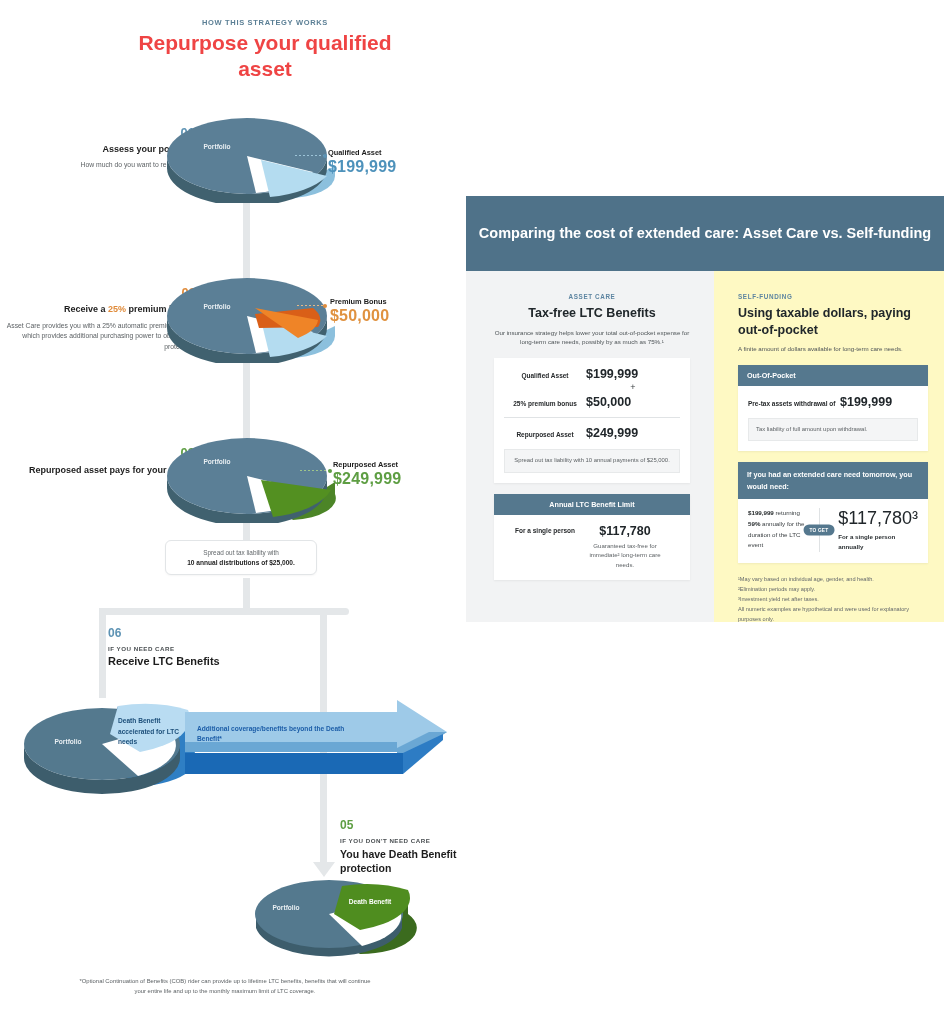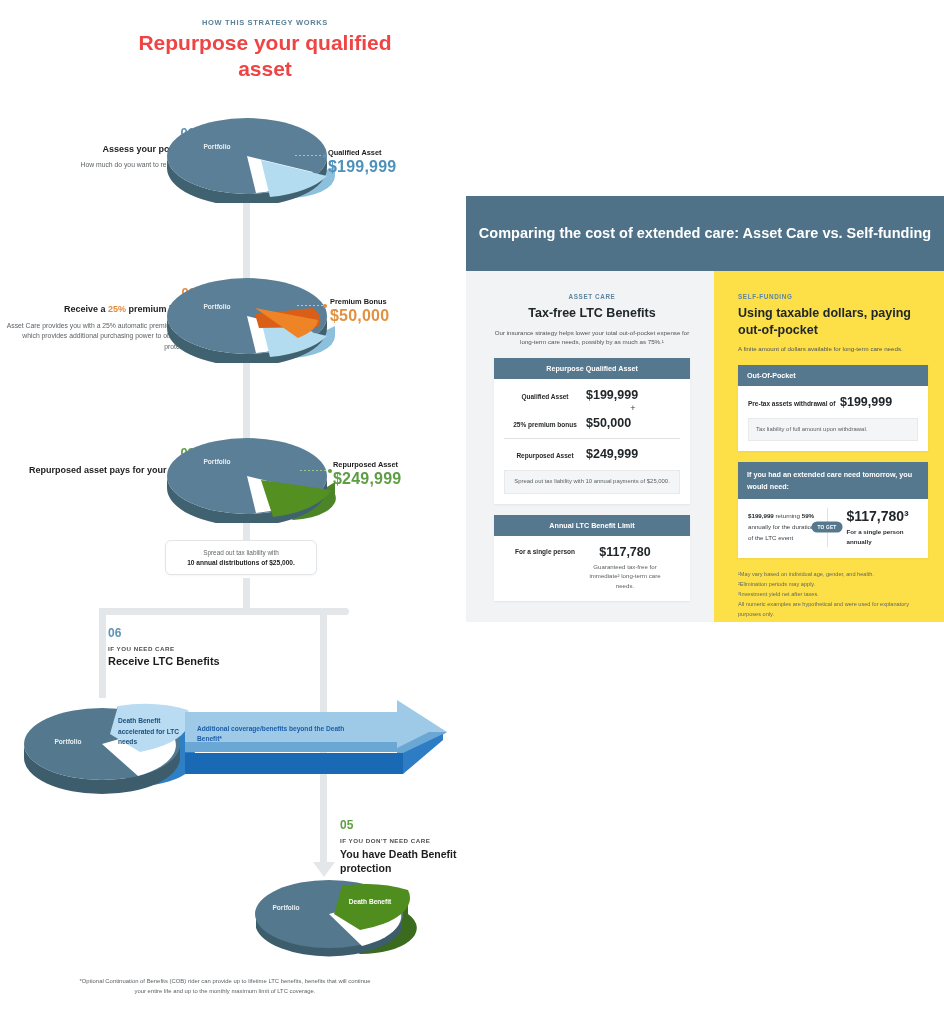--- a/index.html
+++ b/index.html
@@ -107,21 +107,21 @@
   .panel { position: absolute; left: 466px; top: 196px; width: 478px; height: 426px; background: #f2f3f4; }
   .panel-head {
     height: 75px; background: #4f7289; display: flex; align-items: center; justify-content: center;
   }
   .panel-head h2 {
     color: #ffffff; font-size: 14.5px; font-weight: bold; text-align: center; line-height: 1.42;
   }
   .panel-body { display: flex; height: 351px; }
   .col { padding: 22px 24px 0 28px; }
   .col-left { width: 248px; background: #f2f3f4; text-align: center; }
-  .col-right { width: 230px; background: #fde047; padding-left: 24px; padding-right: 16px; }
+  .col-right { width: 230px; background: #fef9c3; padding-left: 24px; padding-right: 16px; }
 
   .col-eyebrow { font-size: 6.3px; font-weight: bold; letter-spacing: .1em; color: #5c84a0; }
   .col-title { font-size: 12.5px; font-weight: bold; color: #20272b; margin-top: 5px; line-height: 1.32; }
   .col-desc { font-size: 6.2px; color: #4d5356; margin-top: 6px; line-height: 1.6; }
 
   .card { background: #ffffff; margin-top: 11px; box-shadow: 0 1px 2px rgba(0,0,0,.06); }
   .card-head {
     background: #55788e; color: #fff; font-size: 7.2px; font-weight: bold;
     padding: 6px 9px;
   }
@@ -147,21 +147,21 @@
   .need-body { display: flex; align-items: center; padding: 9px 10px 11px 10px; }
   .need-left { width: 84px; font-size: 6.2px; color: #3c4144; line-height: 1.75; }
   .need-left b { color: #1d2224; }
   .need-divider { width: 1px; align-self: stretch; background: #dfe2e4; margin: 0 7px; position: relative; }
   .badge {
     position: absolute; left: 50%; top: 50%; transform: translate(-50%,-50%);
     background: #55788e; color: #fff; font-size: 4.8px; font-weight: bold;
     padding: 3px 6px; border-radius: 9px; white-space: nowrap; letter-spacing: .04em;
   }
   .need-right { padding-left: 12px; }
-  .need-right .v { font-size: 14px; font-weight: bold; color: #20262a; }
+  .need-right .v { font-size: 18px; font-weight: normal; color: #20262a; }
   .need-right .d { font-size: 6.2px; font-weight: bold; color: #2a2f32; line-height: 1.6; margin-top: 3px; }
 
   .panel-fn { font-size: 5.6px; color: #62676a; line-height: 1.8; margin-top: 11px; }
 </style>
 </head>
 <body>
 
 <div id="root">
 
   <div class="eyebrow-top">HOW THIS STRATEGY WORKS</div>
@@ -321,21 +321,20 @@
     </div>
 
     <div class="panel-body">
 
       <div class="col col-left">
         <div class="col-eyebrow">ASSET CARE</div>
         <div class="col-title">Tax-free LTC Benefits</div>
         <div class="col-desc">Our insurance strategy helps lower your total out-of-pocket expense for long-term care needs, possibly by as much as 75%.¹</div>
 
         <div class="card">
-          <div class="card-head">Repurpose Qualified Asset</div>
           <div class="card-inner">
             <div class="row">
               <div class="k">Qualified Asset</div>
               <div class="v">$199,999</div>
             </div>
             <div class="plus">+</div>
             <div class="row">
               <div class="k">25% premium bonus</div>
               <div class="v">$50,000</div>
             </div>

